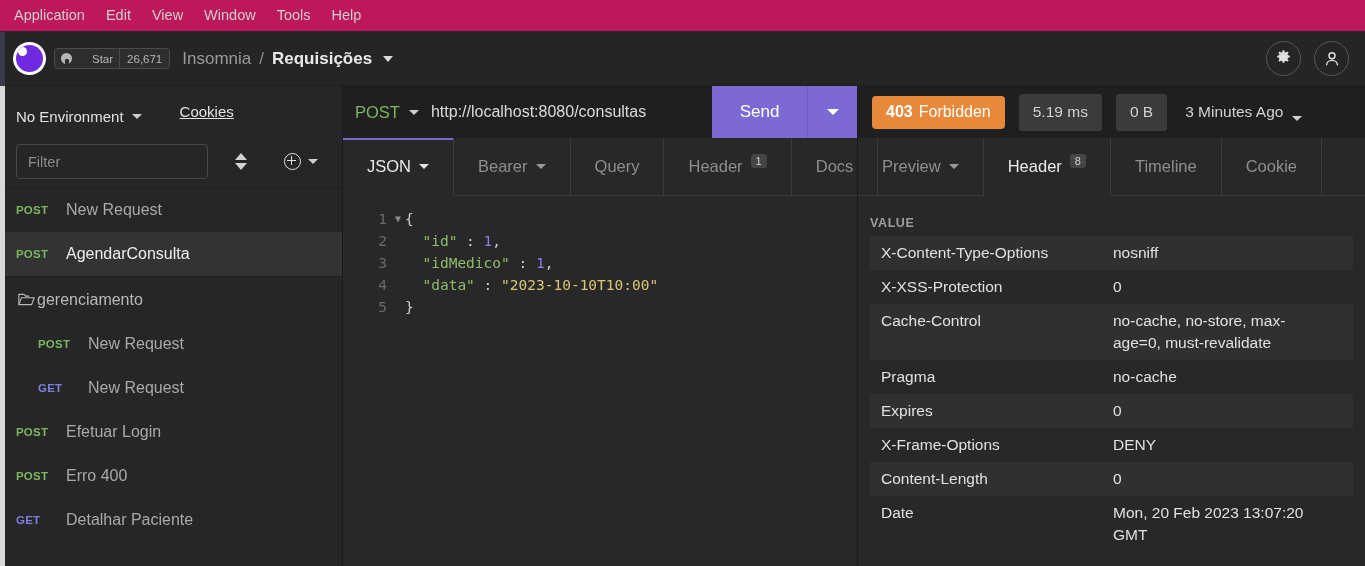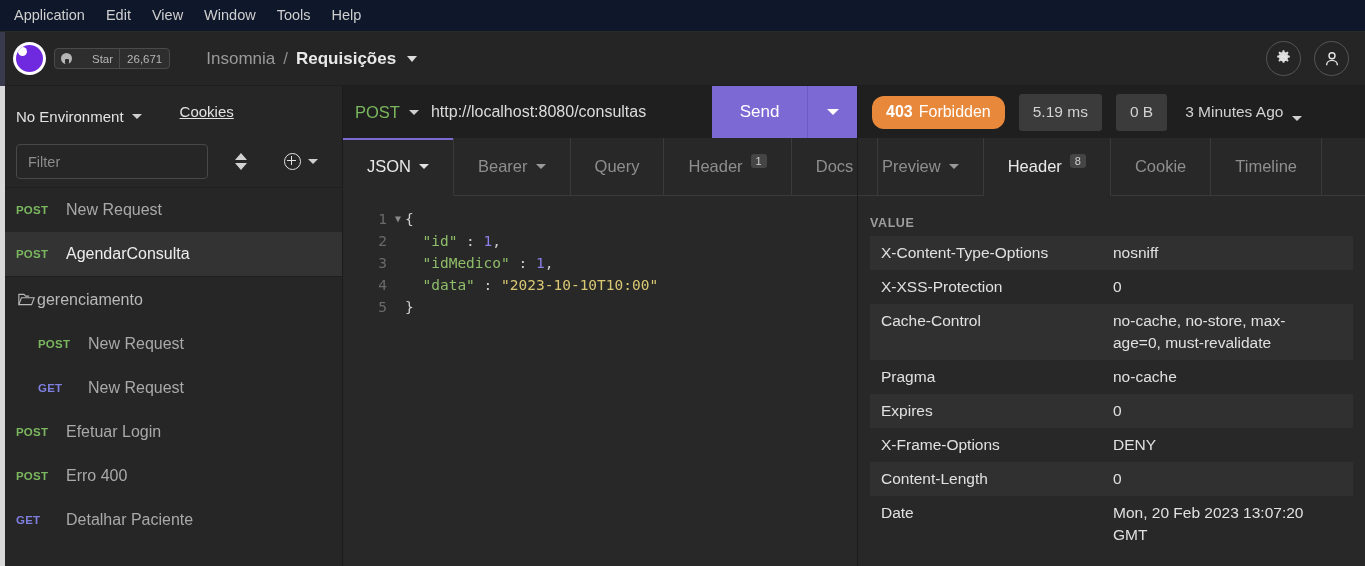--- a/index.html
+++ b/index.html
@@ -8,21 +8,21 @@
     background: #2b2b2b;
     font-family: "Liberation Sans", sans-serif;
     overflow: hidden;
     color: #d4d4d4;
   }
   .app { position: relative; width: 1365px; height: 566px; display: flex; flex-direction: column; }
 
   
   .menubar {
     height: 32px; flex: 0 0 32px;
-    background: #0f172a;
+    background: #be185d;
     display: flex; align-items: center;
     padding-left: 14px; gap: 21px;
     border-bottom: 1px solid #2a2a2a;
   }
   .menubar .mi {
     font-size: 14.5px; color: #cfcfcf; line-height: 1;
     cursor: default; white-space: nowrap;
   }
 
   
@@ -67,21 +67,21 @@
   }
   .gh-dot {
     width: 11px; height: 11px; border-radius: 50%;
     background: #b6b6b6; display: inline-block; position: relative;
   }
   .gh-dot::after{
     content:""; position:absolute; width:4px; height:5px;
     background:#2e2e2e; border-radius:1px; bottom:0px; left:3.5px;
   }
   .breadcrumb {
-    margin-left: 36px; display: flex; align-items: baseline; gap: 8px;
+    margin-left: 12px; display: flex; align-items: baseline; gap: 8px;
     font-size: 17px;
   }
   .bc-ws { color: #9a9a9a; }
   .bc-sep { color: #8a8a8a; }
   .bc-cur { color: #e9e9e9; font-weight: 600; }
   .bc-caret {
     margin-left: 3px; width: 0; height: 0;
     border-left: 5.5px solid transparent; border-right: 5.5px solid transparent;
     border-top: 6px solid #dcdcdc; align-self: center;
   }
@@ -292,21 +292,21 @@
   }
   .status-bar {
     height: 52px; flex: 0 0 52px;
     background: #1f1f1f;
     display: flex; align-items: center;
     padding-left: 14px; gap: 14px;
   }
   .status-pill {
     background: #e8883a; color: #ffffff;
     height: 33px; display: flex; align-items: center;
-    padding: 0 14px; border-radius: 12px;
+    padding: 0 14px; border-radius: 4px;
     font-size: 16px;
   }
   .status-pill b { font-weight: 700; margin-right: 6px; }
   .meta-pill {
     background: #3b3b3b; color: #d2d2d2;
     height: 37px; display: flex; align-items: center;
     padding: 0 14px; border-radius: 3px; font-size: 15.5px;
   }
   .time-ago {
     display: flex; align-items: flex-end; gap: 9px;
@@ -527,24 +527,24 @@
       <div class="tabrow" id="response-tabs">
           <div class="tab">
             <span>Preview</span>
             <span class="caret-sm"></span>
           </div>
           <div class="tab active">
             <span>Header</span>
             <span class="badge">8</span>
           </div>
           <div class="tab">
+            <span>Timeline</span>
+          </div>
+          <div class="tab">
             <span>Cookie</span>
-          </div>
-          <div class="tab">
-            <span>Timeline</span>
           </div>
         </div>
 
       <div class="hdr-table">
         <div class="hdr-head">
           <div class="col-val">VALUE</div>
         </div>
         <div id="hdr-rows">
             <div class="hdr-row alt">
               <div class="col-name">X-Content-Type-Options</div>

